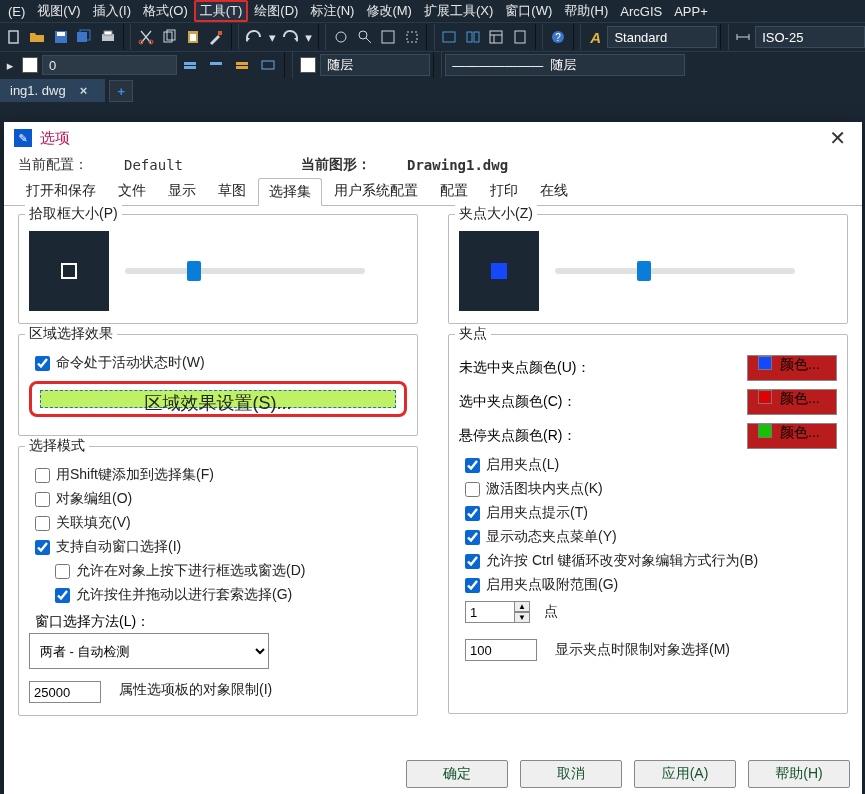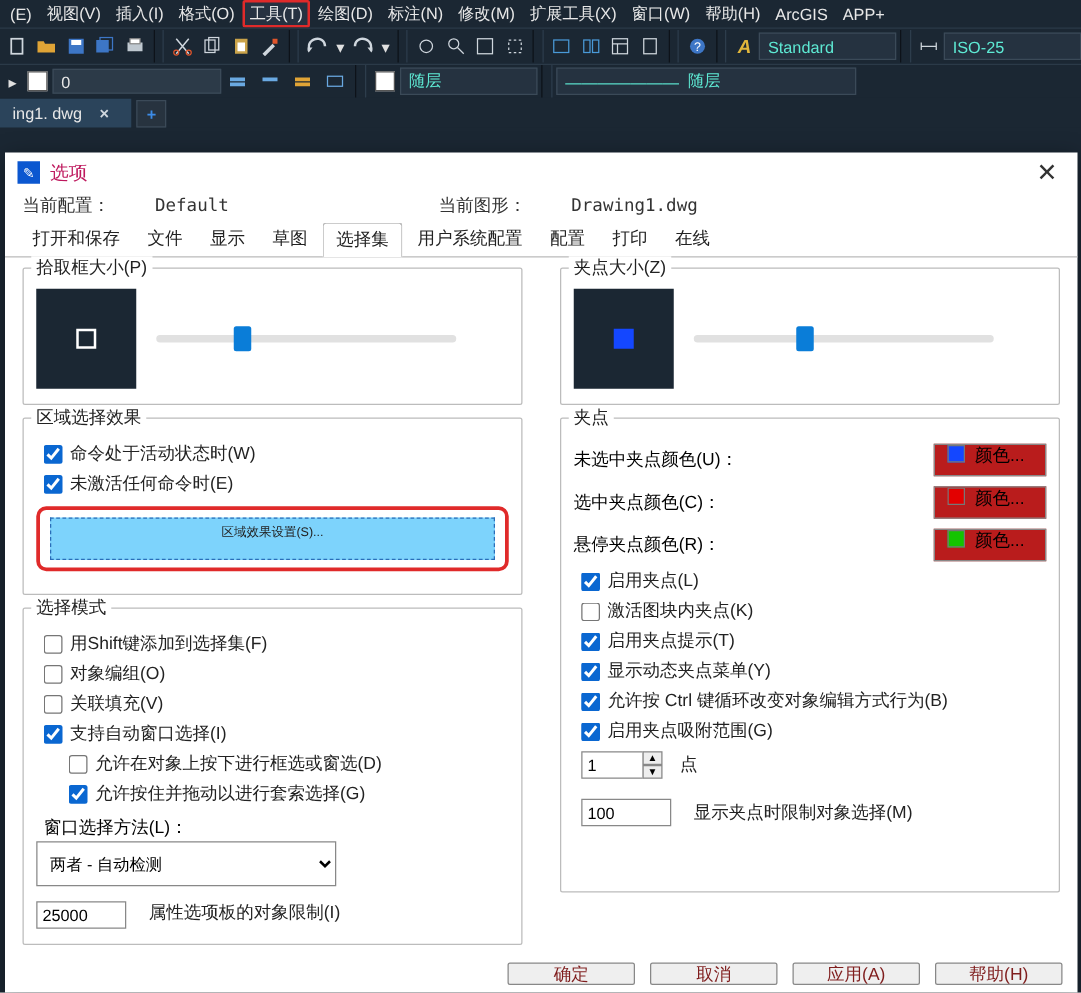--- a/index.html
+++ b/index.html
@@ -8,21 +8,21 @@
   
   .menubar { display: flex; align-items: center; height: 22px; background: #1b2733; color: #e8e8e8; padding: 0 2px; white-space: nowrap; overflow: hidden;}
   .menubar .item { padding: 2px 6px; cursor: default; }
   .menubar .item.hl { border: 2px solid #e02a2a; border-radius: 2px; padding: 0 4px; background:#263241;}
 
   
   .toolbar { display: flex; align-items: center; height: 30px; background: #1b2733; border-top: 1px solid #2b3a48; border-bottom: 1px solid #2b3a48; padding-left: 2px; }
   .tbtn { display:inline-flex; align-items:center; justify-content:center; width:24px; height:24px; margin:0 1px; color:#e0e0e0; }
   .tbtn svg { width:16px; height:16px; }
   .vsep { width: 9px; height: 26px; border-left:1px solid #0d1219; border-right:1px solid #2d3d4c; margin: 0 3px; background:transparent;}
-  .tdrop { display:flex; align-items:center; height:22px; background:#253240; color:#5eead4; padding:0 6px; min-width:110px; border:1px solid #3b4a58;}
+  .tdrop { display:flex; align-items:center; height:22px; background:#253240; color:#ffffff; padding:0 6px; min-width:110px; border:1px solid #3b4a58;}
 
   
   .toolbar2 { display:flex; align-items:center; height:26px; background:#1b2733; padding-left:2px;}
   .layer-color{width:16px;height:16px;border:1px solid #555;margin:0 4px;}
   .layer-sel { display:flex;align-items:center;height:20px;background:#2c3a48;color:#e8e8e8;padding:0 120px 0 6px;border:1px solid #3b4a58;}
 
   
   .filetabs { display:flex; align-items:flex-end; background:#1b2733; height:24px; padding-top:1px;}
   .filetab { background:#2b445b; color:#e8e8e8; padding:4px 18px 4px 10px; margin-right:2px; font-family: monospace; display:flex;align-items:center; gap:14px;}
   .filetab .x{color:#d0d7dd;font-weight:bold;}
@@ -55,36 +55,36 @@
   .pickbox .sq{width:16px;height:16px;border:2px solid #fff;}
   .pickbox .sq.fill{background:#1447ff;border:none;width:16px;height:16px;}
 
   .slider{position:relative;height:6px;background:#e1e1e1;border-radius:3px;flex:1;max-width:240px;}
   .slider .thumb{position:absolute;top:-7px;left:26%;width:14px;height:20px;background:#0a7dd8;border-radius:2px;}
 
   .chkrow{display:flex;align-items:center;gap:6px;padding:3px 0 3px 6px;color:#222;font-size:14px;}
   .chkrow input[type=checkbox]{width:15px;height:15px;accent-color:#0a67d1;}
 
   .hl-box{border:3px solid #e02a2a;border-radius:8px;padding:6px 8px;margin:6px 0 6px 0;}
-  .region-btn{display:block;width:100%;height:34px;background:#7dd3fc;border:1px dashed #2a6db8;color:#222;font-size:10px;text-align:center;line-height:24px;}
+  .region-btn{display:block;width:100%;height:18px;background:#bef264;border:1px dashed #2a6db8;color:#222;font-size:18px;text-align:center;line-height:24px;}
 
   .grip-row{display:flex;align-items:center;justify-content:space-between;padding:4px 0;font-size:14px;}
   .colorbtn{display:inline-flex;align-items:flex-start;gap:8px;height:26px;border:1px solid #888;background:#b91c1c;padding:0 10px;min-width:90px;}
   .colorbtn .sw{width:14px;height:14px;border:1px solid #777;}
 
   .sel{width:240px;height:36px;border:1px solid #888;background:#fff;padding:2px 6px;font-size:13px;}
   .numinput{width:72px;height:22px;border:1px solid #888;background:#fff;padding:2px 4px;font-size:13px;}
   .spin{display:inline-flex;align-items:center;}
   .spin .updown{display:flex;flex-direction:column;margin-left:-1px;}
   .spin .updown button{width:16px;height:11px;font-size:8px;line-height:8px;padding:0;border:1px solid #888;background:#eee;}
 
   .label-after{font-size:14px;color:#222;margin-left:10px;}
 
   .dlg-buttons{position:absolute;bottom:6px;right:12px;display:flex;gap:12px;}
-  .dlg-buttons button{min-width:102px;height:18px;border:1px solid #888;background:#efefef;color:#7f1d1d;font-size:14px;border-radius:2px;}
+  .dlg-buttons button{min-width:102px;height:28px;border:1px solid #888;background:#efefef;color:#14532d;font-size:14px;border-radius:2px;}
 </style>
 </head>
 <body>
 
 <div class="menubar" id="menubar">
     <span class="item">(E)</span>
     <span class="item">视图(V)</span>
     <span class="item">插入(I)</span>
     <span class="item">格式(O)</span>
     <span class="item hl">工具(T)</span>
@@ -284,21 +284,21 @@
     <div class="ticon">✎</div>
     <div class="ttitle">选项</div>
     <div class="tclose">✕</div>
   </div>
 
   <div class="info-row">
     <div class="pair">
       <span>当前配置：</span>
       <span class="val">Default</span>
     </div>
-    <div class="pair" style="margin-left:118px;">
+    <div class="pair" style="margin-left:68px;font-weight:bold;">
       <span>当前图形：</span>
       <span class="val">Drawing1.dwg</span>
     </div>
   </div>
 
   <div class="tabs" id="dlg-tabs">
       <div class="tab">打开和保存</div>
       <div class="tab">文件</div>
       <div class="tab">显示</div>
       <div class="tab">草图</div>
@@ -324,24 +324,20 @@
         </div>
       </div>
 
       <div class="fieldset">
         <span class="legend">区域选择效果</span>
         <div class="inner">
           <label class="chkrow">
               <input type="checkbox" checked="" style="">
               <span>命令处于活动状态时(W)</span>
             </label>
-          <label class="chkrow">
-              <input type="checkbox" checked="" style="">
-              <span>未激活任何命令时(E)</span>
-            </label>
           <div class="hl-box">
             <div class="region-btn">区域效果设置(S)...</div>
           </div>
         </div>
       </div>
 
       <div class="fieldset">
         <span class="legend">选择模式</span>
         <div class="inner">
           <label class="chkrow">

